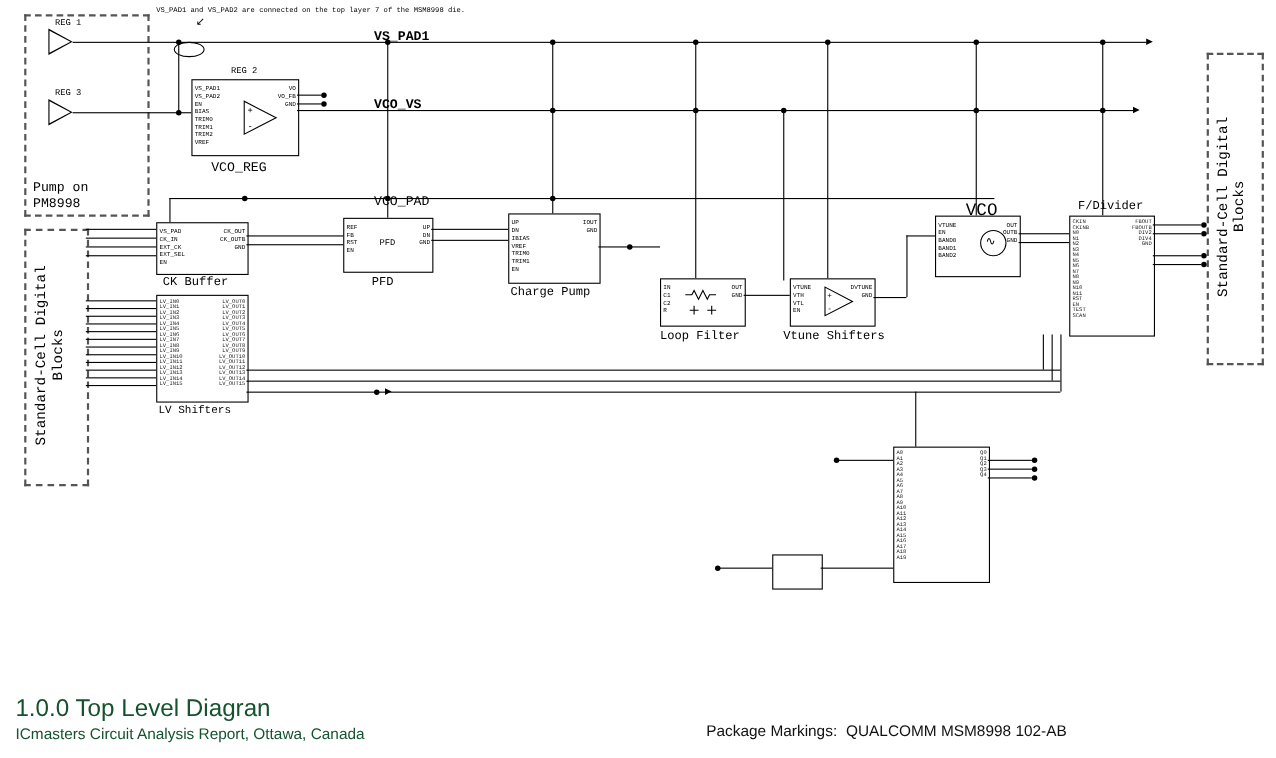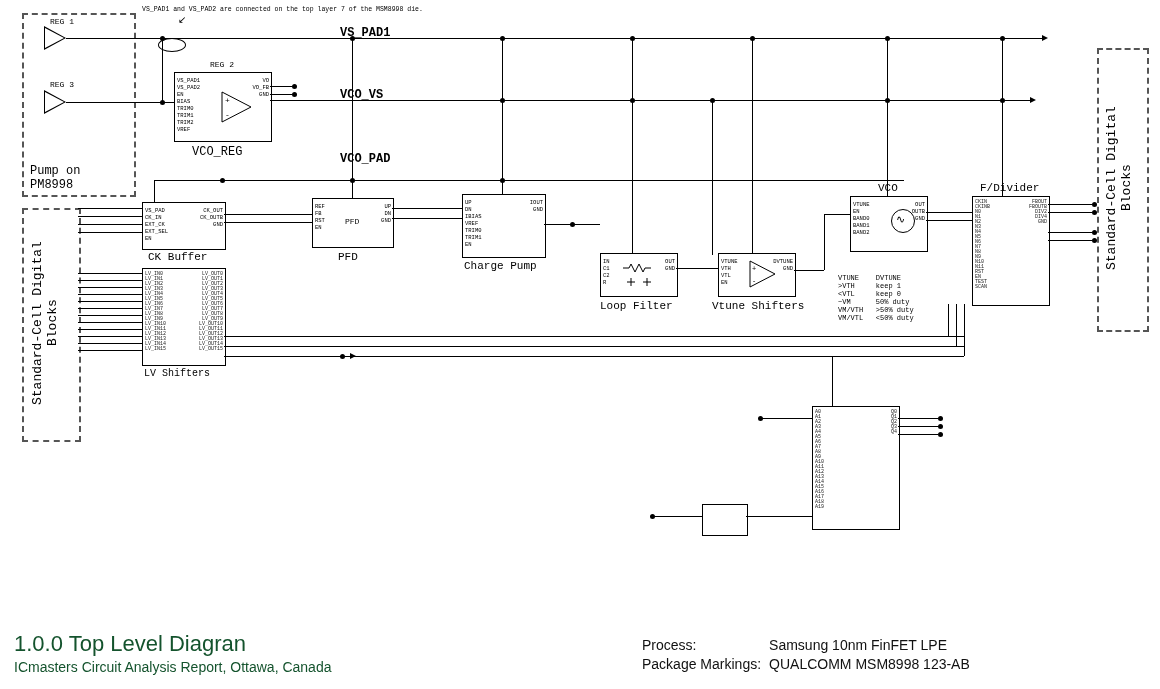--- a/index.html
+++ b/index.html
@@ -133,21 +133,21 @@
   <div class="h" style="left:258px;top:92px;width:760px"></div>
   <div class="lbl" style="left:328px;top:80px;font-weight:bold">VCO_VS</div>
   <div class="dot" style="left:490px;top:92px"></div>
   <div class="dot" style="left:620px;top:92px"></div>
   <div class="dot" style="left:700px;top:92px"></div>
   <div class="dot" style="left:875px;top:92px"></div>
   <div class="dot" style="left:990px;top:92px"></div>
   <div class="arrow-r" style="left:1018px;top:92px"></div>
 
   <div class="h" style="left:142px;top:172px;width:750px"></div>
-  <div class="lbl" style="left:328px;top:144px;font-weight:bold">VCO_PAD</div>
+  <div class="lbl" style="left:328px;top:168px;font-weight:normal">VCO_PAD</div>
   <div class="dot" style="left:210px;top:172px"></div>
   <div class="dot" style="left:340px;top:172px"></div>
   <div class="dot" style="left:490px;top:172px"></div>
 
   <div class="v" style="left:150px;top:30px;height:64px"></div>
   <div class="v" style="left:340px;top:30px;height:160px"></div>
   <div class="v" style="left:490px;top:30px;height:160px"></div>
   <div class="v" style="left:620px;top:30px;height:215px"></div>
   <div class="v" style="left:700px;top:92px;height:155px"></div>
   <div class="v" style="left:740px;top:30px;height:215px"></div>
@@ -227,34 +227,28 @@
       <svg width="34" height="28">
           <polygon points="1,1 1,27 26,14" fill="#fff" stroke="#000"></polygon>
           <text x="3" y="11" font-size="7">+</text>
           <text x="3" y="23" font-size="7">-</text>
         </svg>
     </div>
   </div>
   <div class="lbl" style="left:700px;top:292px;font-size:11px">Vtune Shifters</div>
   <div class="h" style="left:664px;top:260px;width:42px"></div>
 
-  <div class="lbl mono" style="left:826px;top:266px;font-size:7px;white-space:pre;line-height:8px">VTUNE    DVTUNE
-&gt;VTH     keep 1
-&lt;VTL     keep 0
-~VM      50% duty
-VM/VTH   &gt;50% duty
-VM/VTL   &lt;50% duty</div>
 
   <div class="blk" style="left:838px;top:188px;width:76px;height:54px">
     <div class="pins-l">VTUNE<br>EN<br>BAND0<br>BAND1<br>BAND2</div>
     <div class="pins-r">OUT<br>OUTB<br>GND</div>
     <div class="circle" style="left:40px;top:12px;width:22px;height:22px"></div>
     <div class="sine" style="left:45px;top:16px">∿</div>
   </div>
-  <div class="lbl" style="left:866px;top:174px;font-size:11px">VCO</div>
+  <div class="lbl" style="left:866px;top:174px;font-size:16px">VCO</div>
 
   <div class="h" style="left:782px;top:262px;width:30px"></div>
   <div class="v" style="left:812px;top:206px;height:56px"></div>
   <div class="h" style="left:812px;top:206px;width:26px"></div>
 
   <div class="blk" style="left:960px;top:188px;width:76px;height:108px">
     <div class="pinrow" style="left:2px;top:3px">CKIN<br>CKINB<br>N0<br>N1<br>N2<br>N3<br>N4<br>N5<br>N6<br>N7<br>N8<br>N9<br>N10<br>N11<br>RST<br>EN<br>TEST<br>SCAN</div>
     <div class="pinrow" style="right:2px;top:3px;text-align:right">FBOUT<br>FBOUTB<br>DIV2<br>DIV4<br>GND</div>
   </div>
   <div class="lbl" style="left:968px;top:174px;font-size:11px">F/Divider</div>
@@ -302,23 +296,19 @@
 </div>
 
 <div class="caption">
   <h1>1.0.0 Top Level Diagran</h1>
   <p>ICmasters Circuit Analysis Report, Ottawa, Canada</p>
 </div>
 
 <div class="info">
   <table>
     <tbody>
-        <tr>
-          <td>Process:</td>
-        <td>Samsung 10nm FinFET LPE</td>
-        </tr>
     <tr>
           <td>Package Markings:</td>
-        <td>QUALCOMM MSM8998 123-AB</td>
+        <td>QUALCOMM MSM8998 102-AB</td>
         </tr>
   </tbody>
     </table>
 </div>
 
 </body></html>

